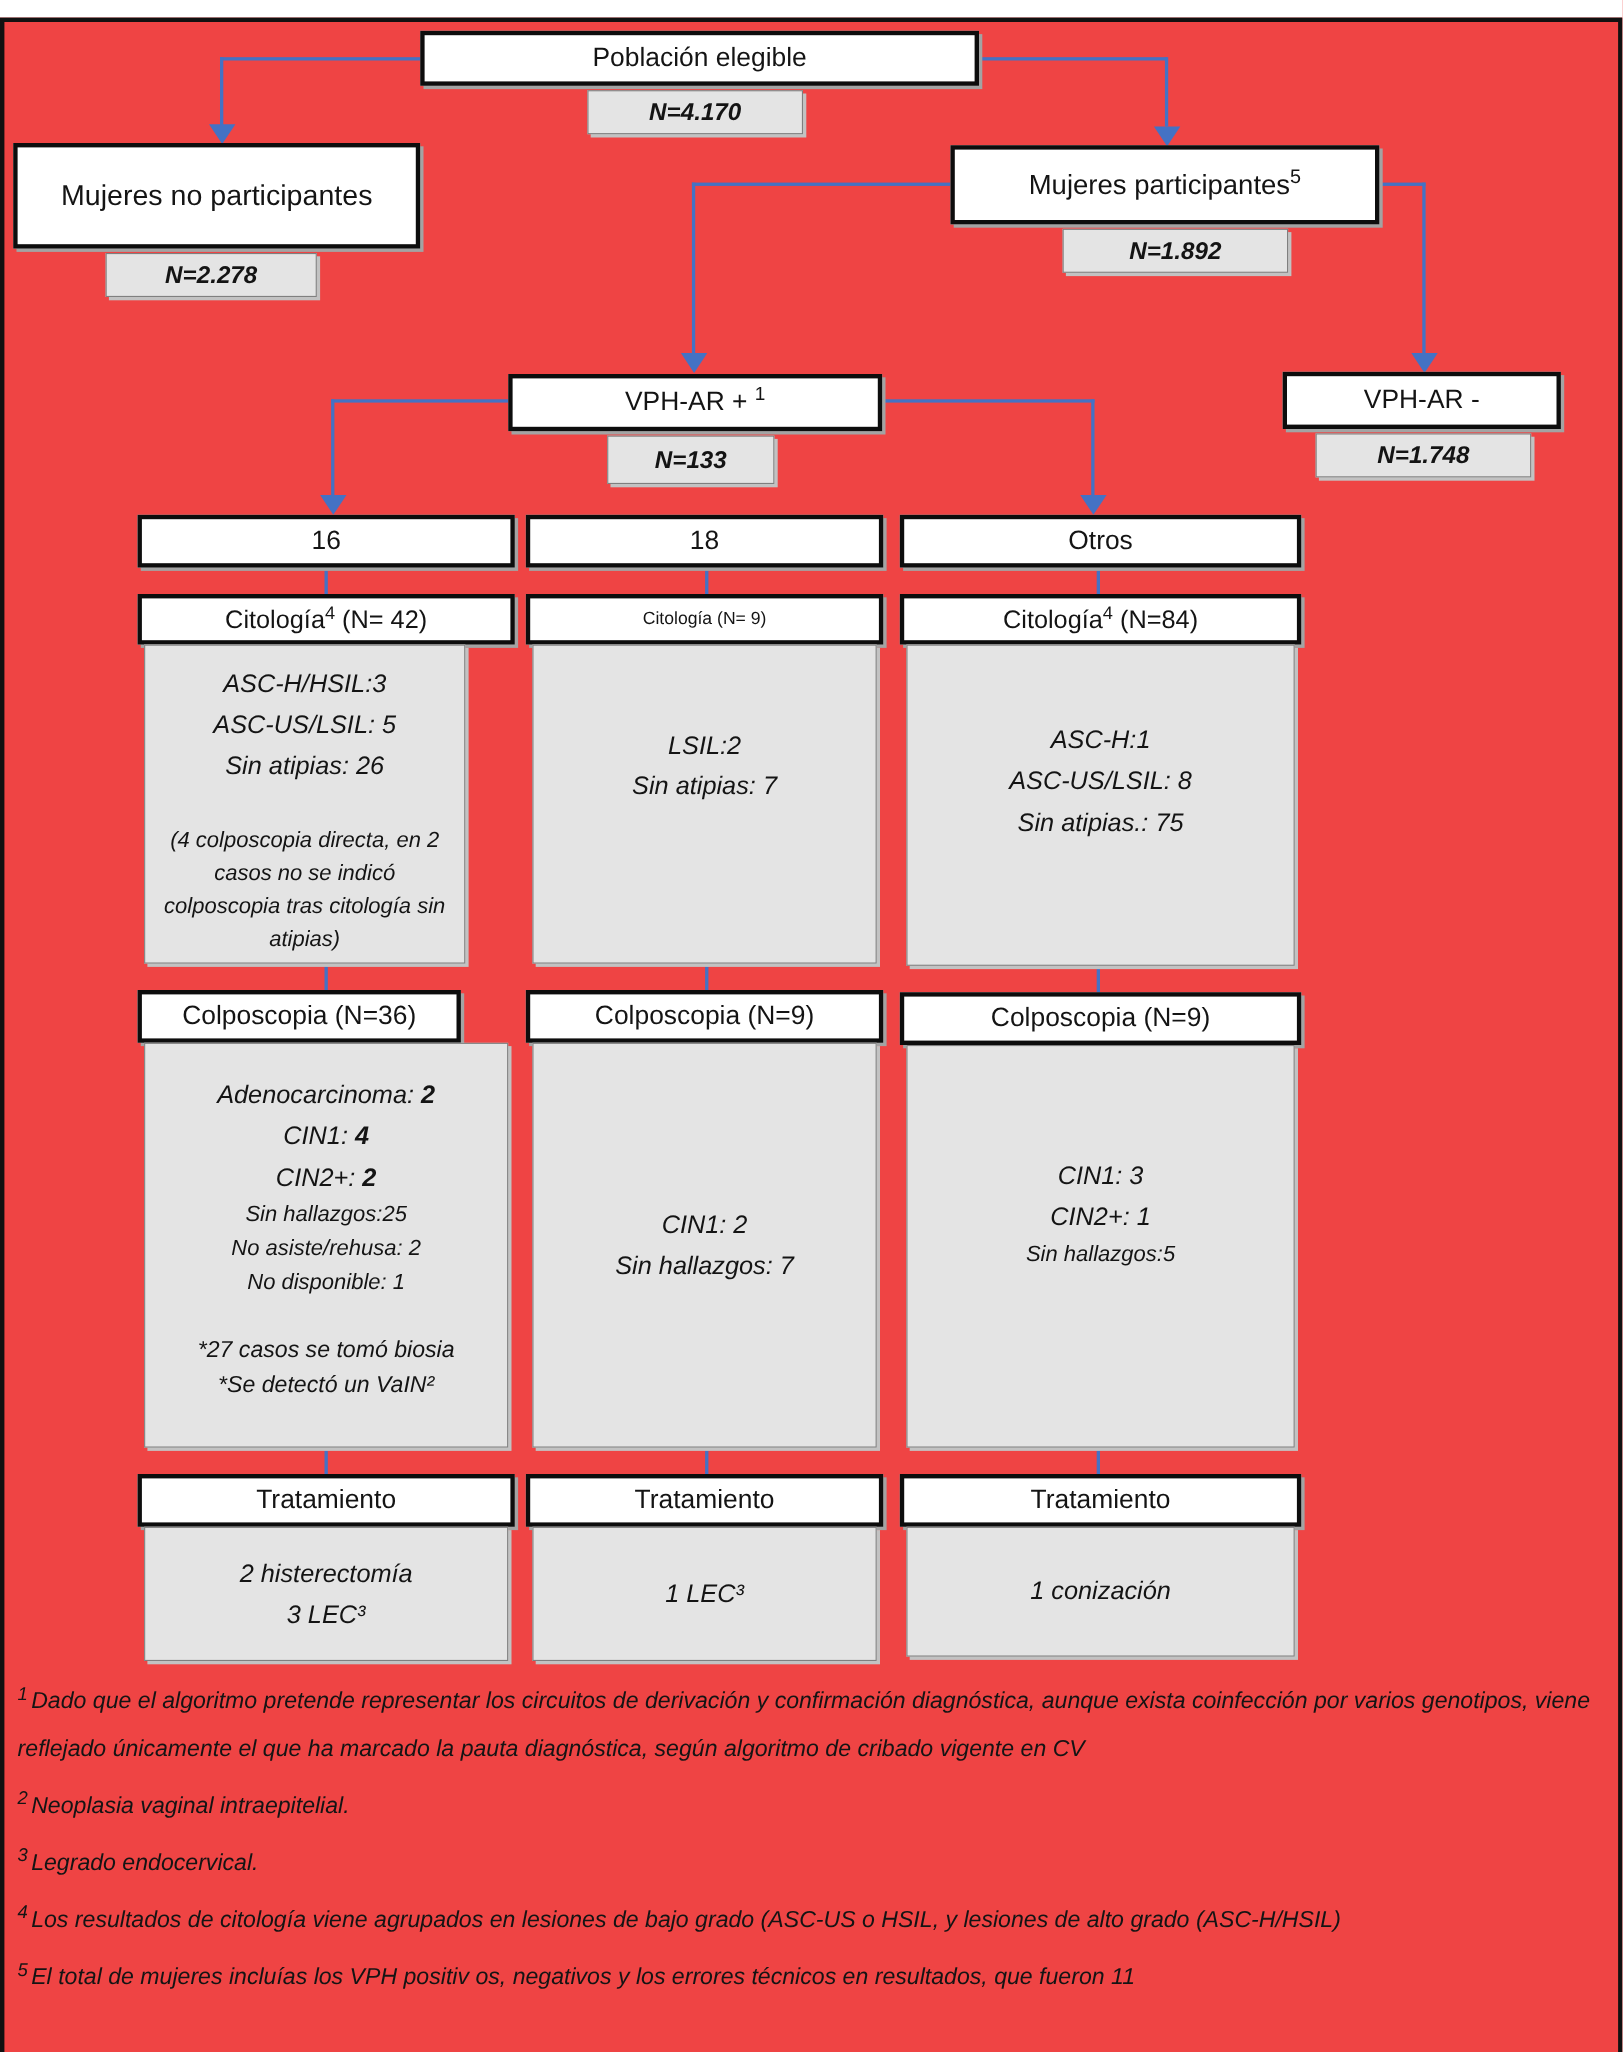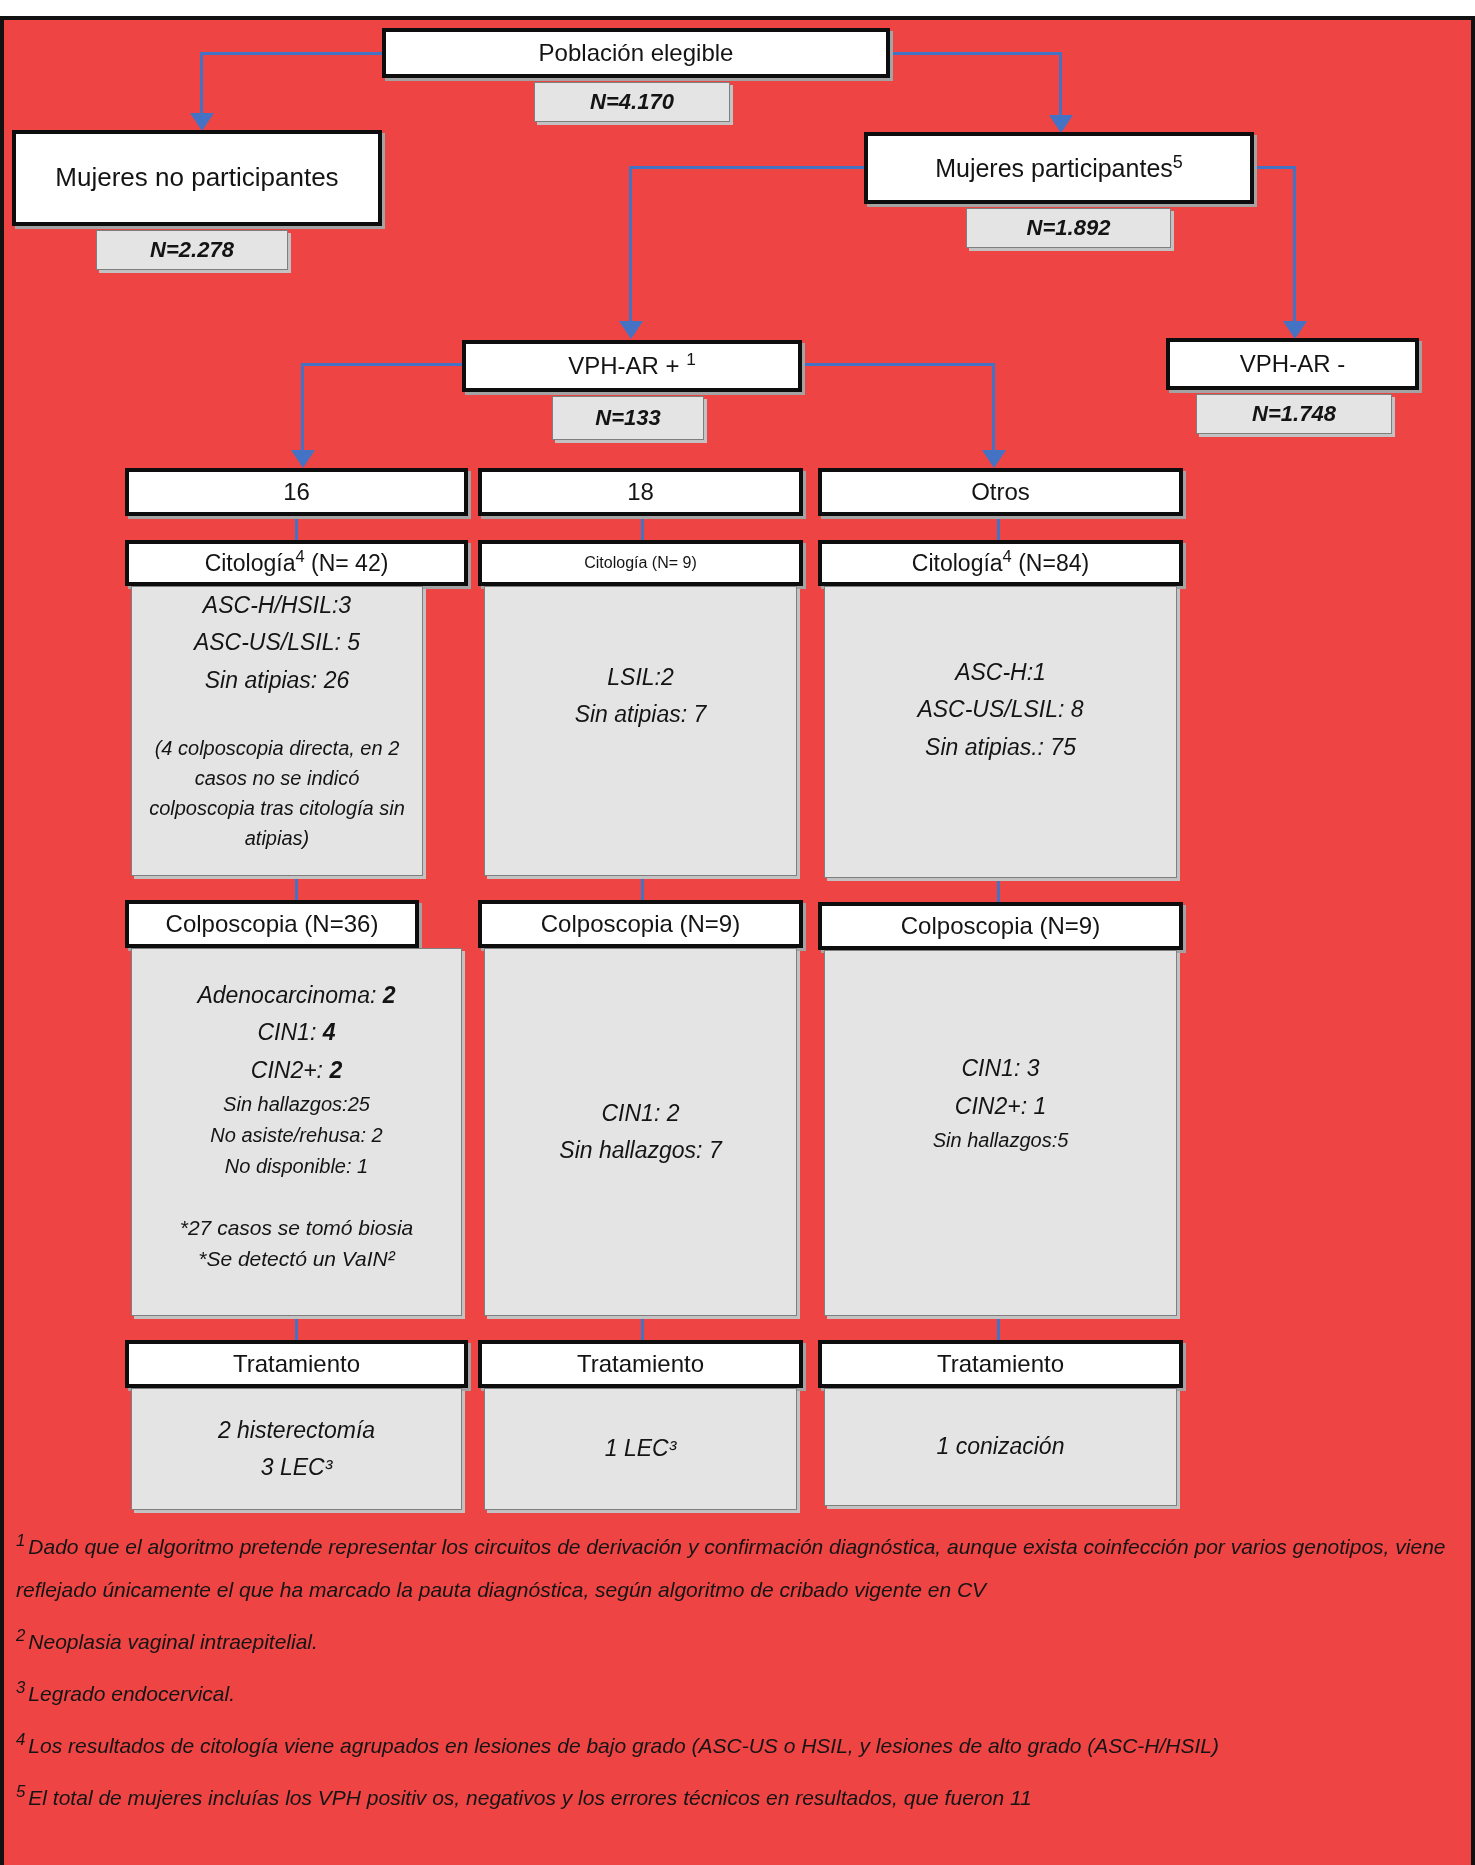--- a/index.html
+++ b/index.html
@@ -129,21 +129,21 @@
   <div class="wbox" style="left:121px;top:520px;width:343px;height:46px;font-size:23px;">
     <span><span>Citología</span><sup>4</sup><span> (N= 42)</span></span>
   </div>
   <div class="wbox" style="left:474px;top:520px;width:325px;height:46px;font-size:16px;">
     <span><span>Citología</span><sup></sup><span> (N= 9)</span></span>
   </div>
   <div class="wbox" style="left:814px;top:520px;width:365px;height:46px;font-size:23px;">
     <span><span>Citología</span><sup>4</sup><span> (N=84)</span></span>
   </div>
 
-  <div class="gbox" style="left:127px;top:566px;width:292px;height:290px;">
+  <div class="gbox" style="left:127px;top:566px;width:292px;height:290px;padding-top:16px;">
     <div class="line">ASC-H/HSIL:3</div>
     <div class="line">ASC-US/LSIL: 5</div>
     <div class="line">Sin atipias: 26</div>
     <div class="note">(4 colposcopia directa, en 2 casos no se indicó colposcopia tras citología sin atipias)</div>
   </div>
   <div class="gbox center" style="left:480px;top:566px;width:313px;height:290px;padding-bottom:70px;">
     <div class="line">LSIL:2</div>
     <div class="line">Sin atipias: 7</div>
   </div>
   <div class="gbox center" style="left:820px;top:566px;width:353px;height:292px;padding-bottom:44px;">

